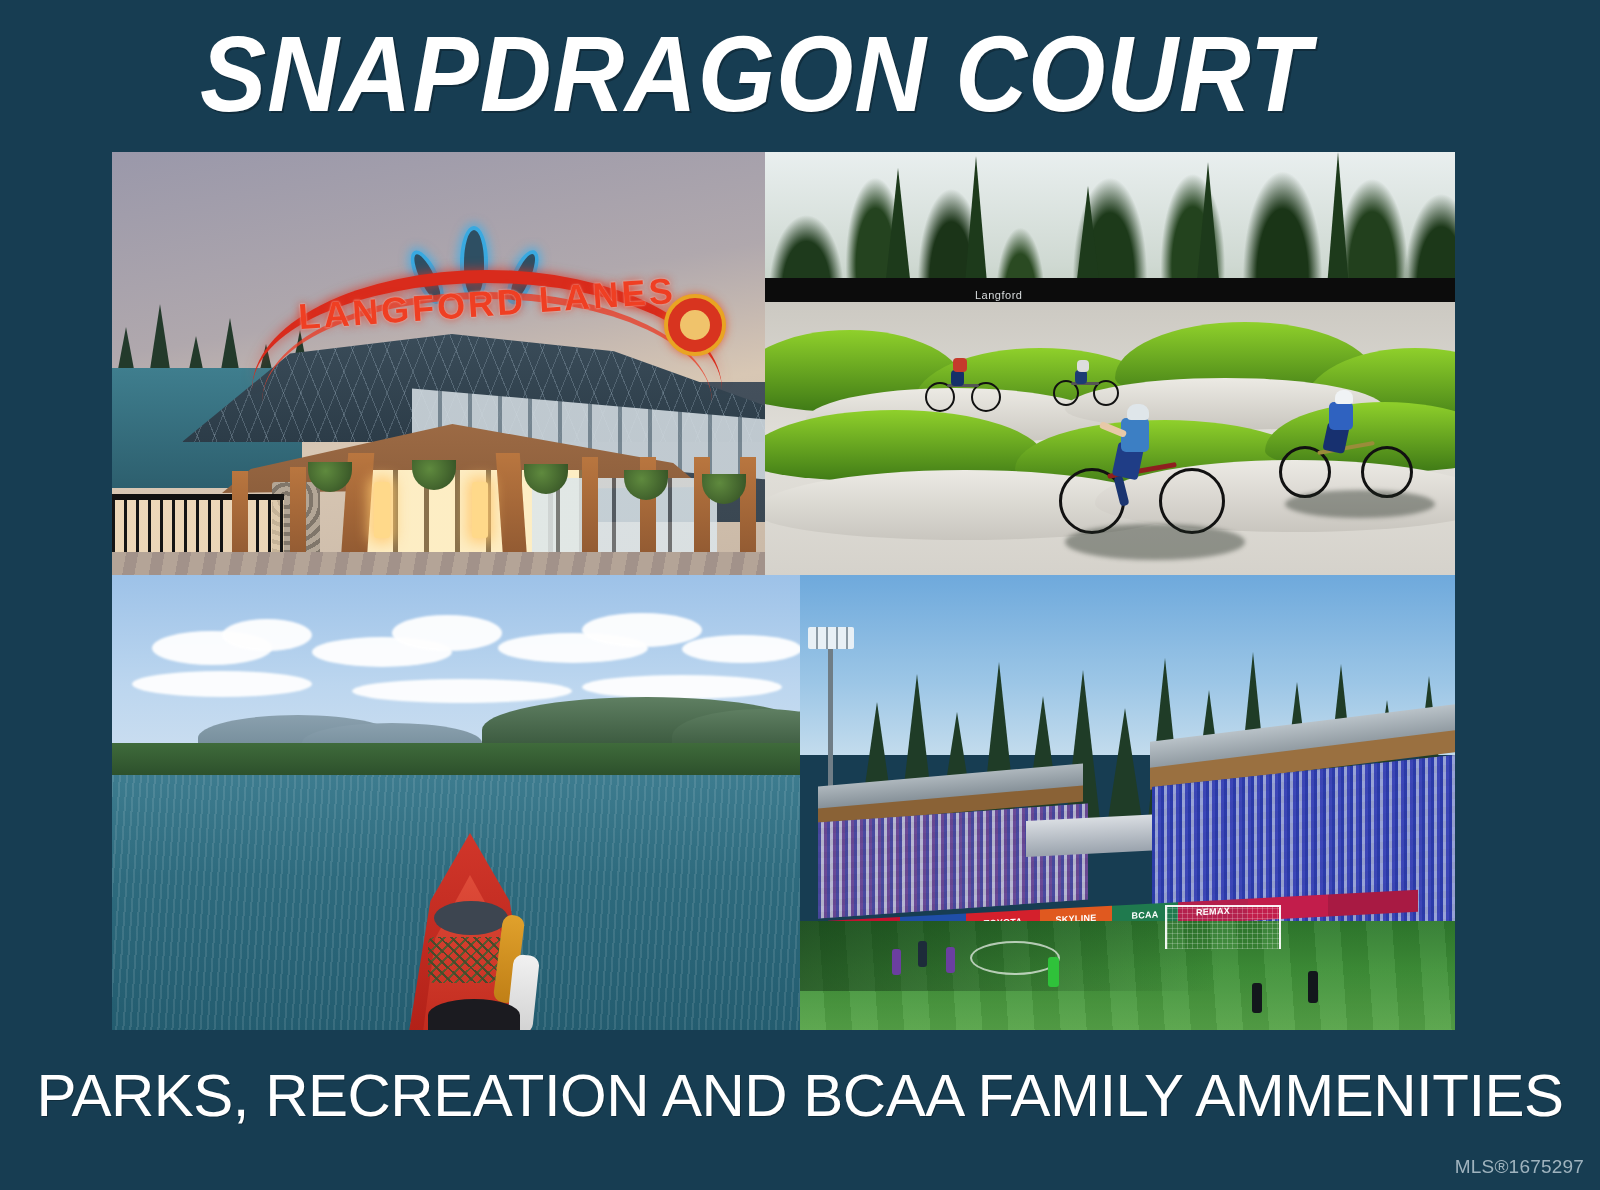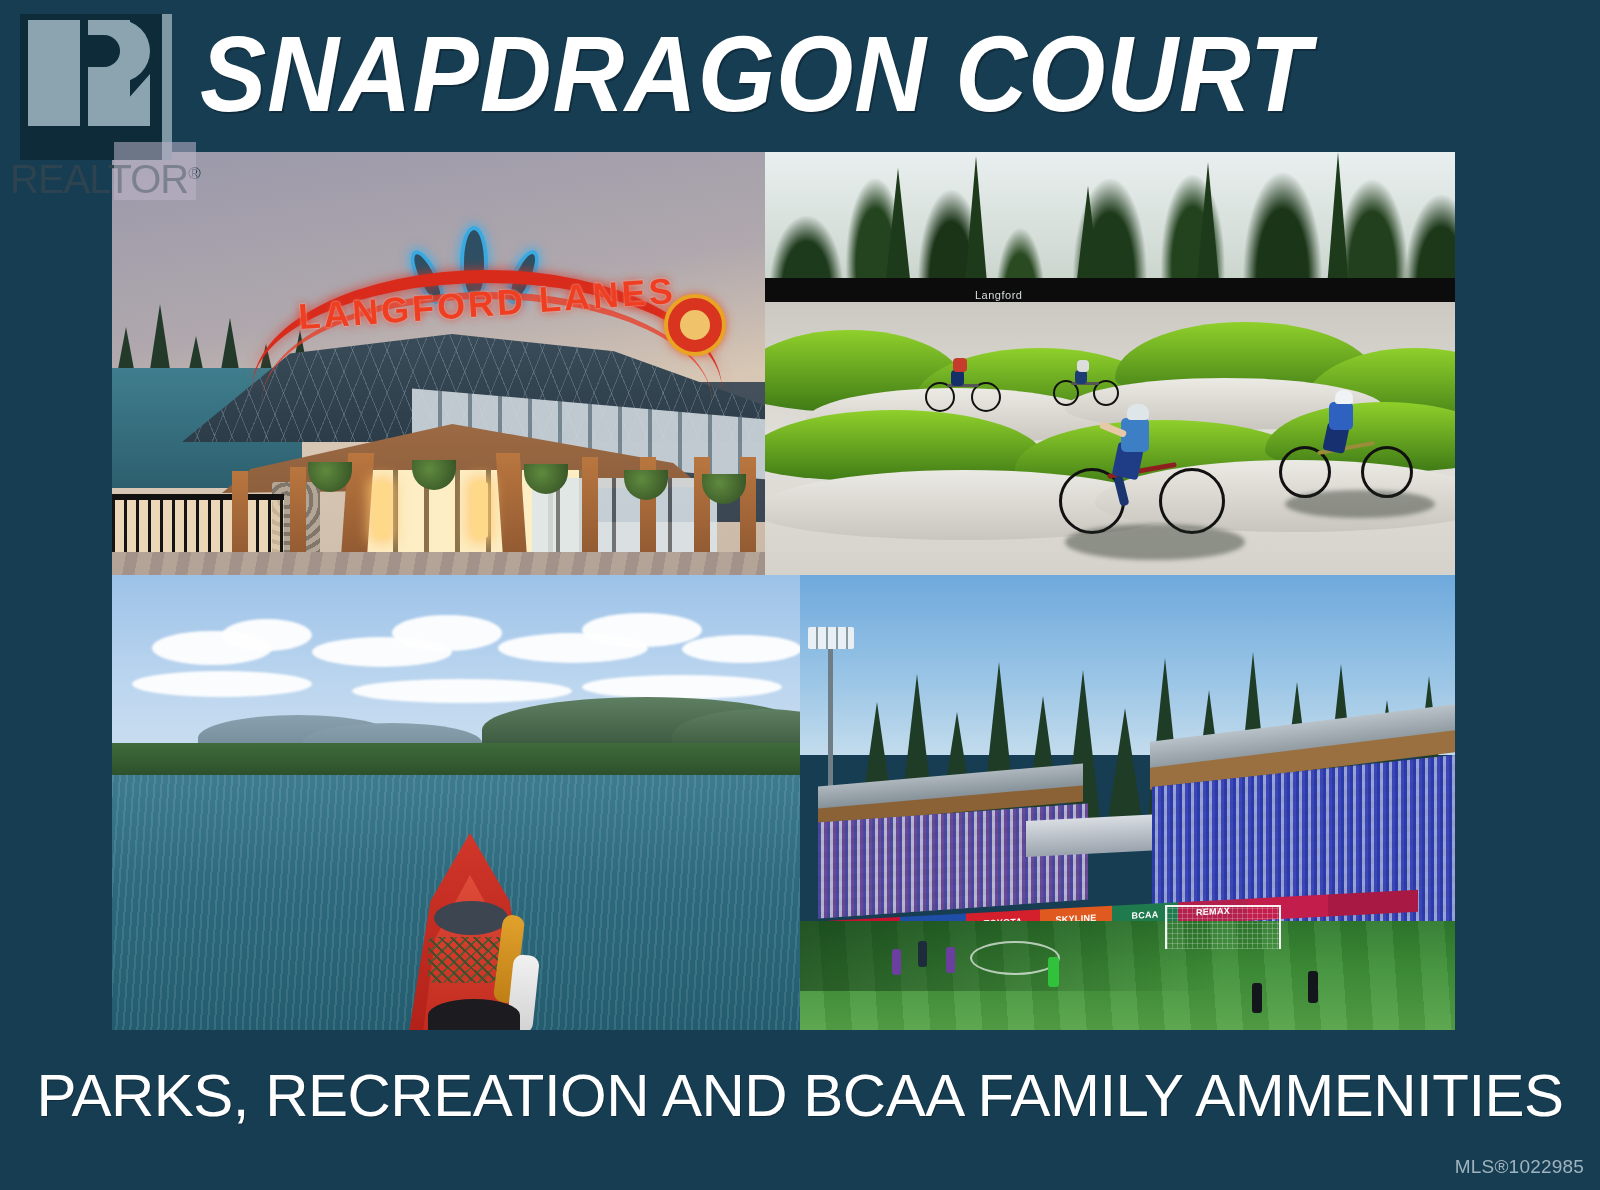--- a/index.html
+++ b/index.html
@@ -438,30 +438,20 @@
     font-family:"Liberation Sans", sans-serif;
   }
 </style>
 </head>
 <body>
 
 <div id="flyer">
 
   <div id="header">
 
-    <div id="realtor-logo">
-      <div class="r-square"></div>
-      <div class="r-bar"></div>
-      <div class="r-stem"></div>
-      <div class="r-bowl"></div>
-      <div class="r-bowl-hole"></div>
-      <div class="r-leg"></div>
-      <div class="r-word"><span>REALTOR</span><sup>®</sup></div>
-      <div class="r-haze"></div>
-    </div>
 
     <div id="flyer-title">SNAPDRAGON COURT</div>
   </div>
 
   <div id="collage">
 
     <div class="photo ph-bowling">
       <div class="sky"></div>
       <div class="treeline">
         <div class="tree" style="left:6px;"></div>
@@ -656,15 +646,15 @@
       <div class="player" style="left:118px;top:366px;width:9px;height:26px;background:#1d2b3a;"></div>
       <div class="player" style="left:146px;top:372px;width:9px;height:26px;background:#6b3fa0;"></div>
       <div class="player" style="left:248px;top:382px;width:11px;height:30px;background:#2fc23a;"></div>
       <div class="player" style="left:452px;top:408px;width:10px;height:30px;background:#13171c;"></div>
       <div class="player" style="left:508px;top:396px;width:10px;height:32px;background:#13171c;"></div>
     </div>
 
   </div>
 
   <div id="caption">PARKS, RECREATION AND BCAA FAMILY AMMENITIES</div>
-  <div id="mls">MLS®1022985</div>
+  <div id="mls">MLS®1675297</div>
 
 </div>
 
 </body></html>

